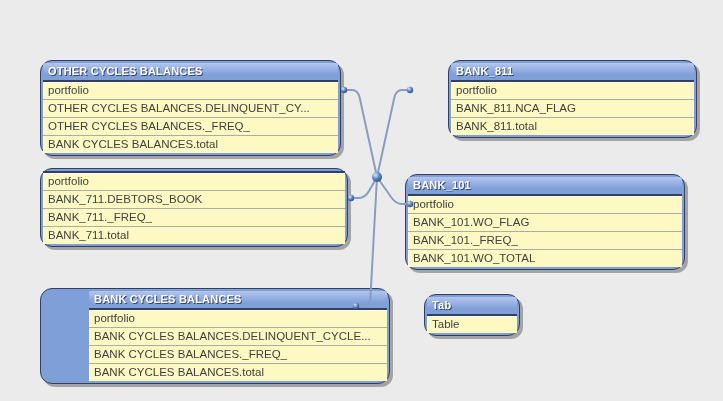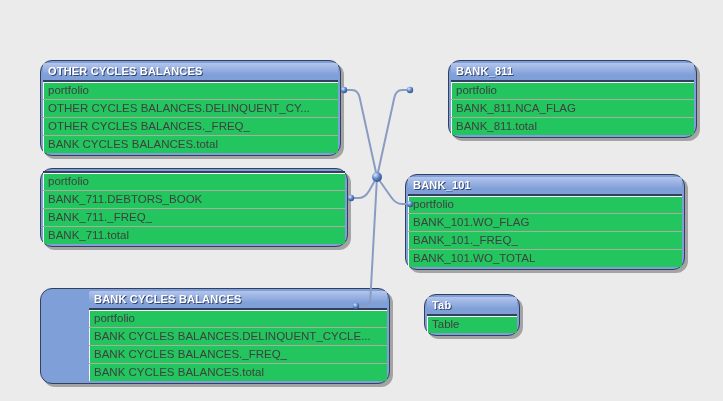--- a/index.html
+++ b/index.html
@@ -25,21 +25,21 @@
     font-size:11px; font-weight:bold;
     color:#ffffff;
     text-shadow:1px 1px 0 #35456e;
     background:linear-gradient(#b3c5ec, #7f9fd8 70%);
     border-radius:2px 2px 0 0;
     white-space:nowrap; overflow:hidden;
     cursor:move;
     letter-spacing:0.2px;
   }
   .tfields {
-    background:#22c55e;
+    background:#fef9c3;
     border-top:2px solid #333f5c;
     box-shadow:inset 1px 1px 0 #fbfaf4;
   }
   .trow {
     height:17px; line-height:17px;
     padding:0 5px;
     font-size:11.5px;
     color:#404040;
     border-bottom:1px solid #aeaca1;
     white-space:nowrap; overflow:hidden;

